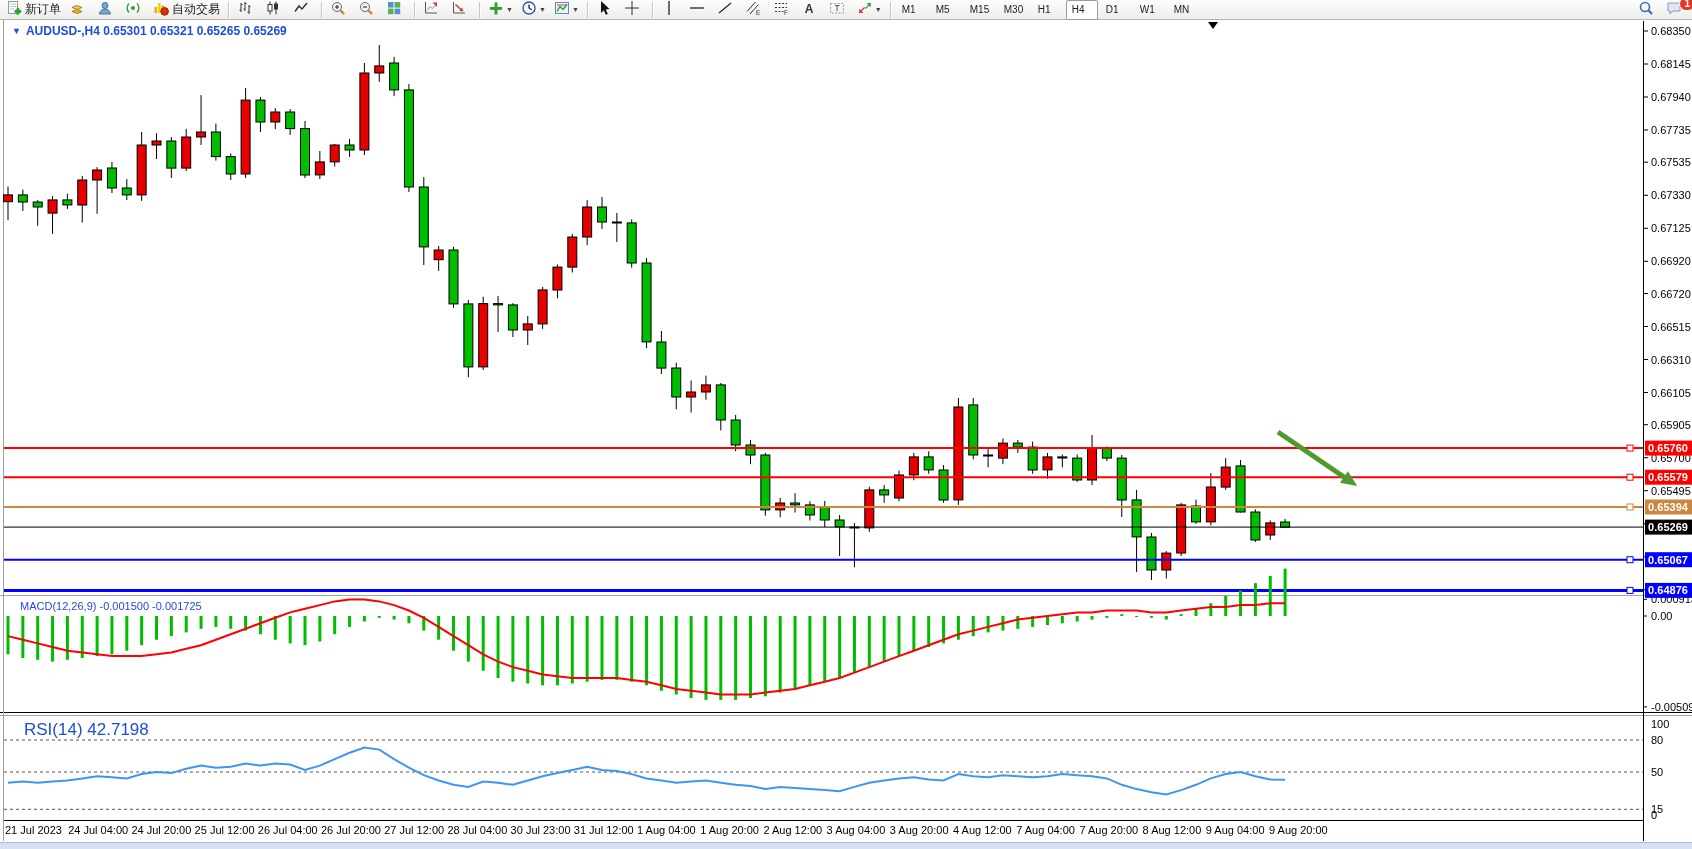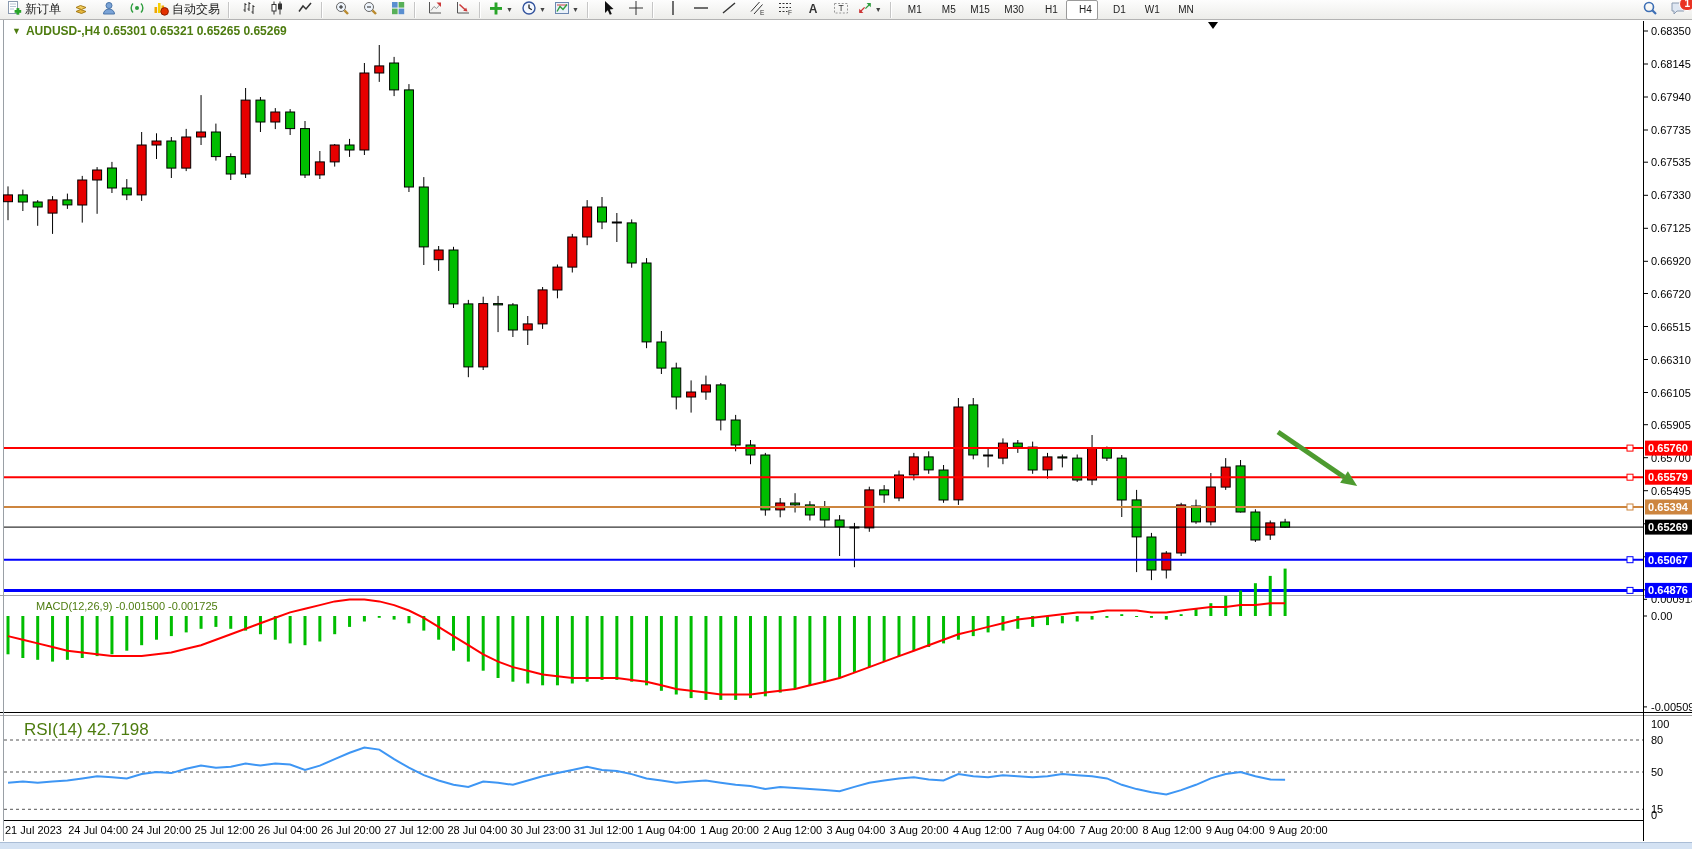--- a/index.html
+++ b/index.html
@@ -2,36 +2,36 @@
 <html><head>
 <meta charset="utf-8">
 <style>
   html,body{margin:0;padding:0;background:#fff;width:1692px;height:849px;overflow:hidden;
     font-family:"Liberation Sans","DejaVu Sans",sans-serif;}
   #app{position:relative;width:1692px;height:849px;background:#fff;}
   
   #toolbar{position:absolute;left:0;top:0;width:1692px;height:20px;
     background:linear-gradient(#fdfdfd,#ededea);border-bottom:1px solid #b3b3b3;
     display:flex;align-items:center;padding:0 2px;box-sizing:border-box;z-index:20;}
-  .tb-btn{height:18px;min-width:20px;display:inline-flex;align-items:center;justify-content:flex-end;
+  .tb-btn{height:18px;min-width:20px;display:inline-flex;align-items:center;justify-content:flex-start;
     padding:0 2px;margin:0 1px;border:1px solid transparent;border-radius:2px;cursor:default;}
   .tb-btn.active{background:#fff;border-color:#9a9a9a;}
   .tb-label{font-size:12px;color:#1a1a1a;margin-left:3px;white-space:nowrap;}
   .tb-sep{width:1px;height:16px;background:#c6c6c6;margin:0 4px;box-shadow:1px 0 0 #fff;}
   .tb-drop{font-size:7px;color:#444;margin-left:2px;}
   .tf-btn{font-size:10px;color:#222;padding:0 5px;}
   .tb-right{margin-left:auto;display:flex;align-items:center;}
   .chat-wrap{position:relative;}
   .chat-badge{position:absolute;top:-4px;right:-7px;background:#e93323;color:#fff;font-size:10px;
     font-weight:bold;border-radius:8px;padding:0 4px;line-height:12px;border:1px solid #fff;}
   
-  .ovl{position:absolute;font-size:12px;color:#4d7c0f;z-index:5;white-space:nowrap;}
+  .ovl{position:absolute;font-size:12px;color:#1d4ed8;z-index:5;white-space:nowrap;}
   #chart-title{left:12px;top:24px;font-weight:600;}
   #chart-title .tri{font-size:9px;margin-right:5px;vertical-align:1px;}
-  #macd-label{left:36px;top:600px;font-size:11px;text-align:right;}
+  #macd-label{left:20px;top:600px;font-size:11px;text-align:right;}
   #rsi-label{left:24px;top:720px;font-size:17px;}
   #cv{position:absolute;left:0;top:0;z-index:1;}
   #statusbar{position:absolute;left:0;top:842px;width:1692px;height:7px;background:#d4e2f3;
     border-top:1px solid #aabdd6;}
   svg text{font-family:"Liberation Sans","DejaVu Sans",sans-serif;}
 </style>
 </head>
 <body>
 
 <div id="app">

